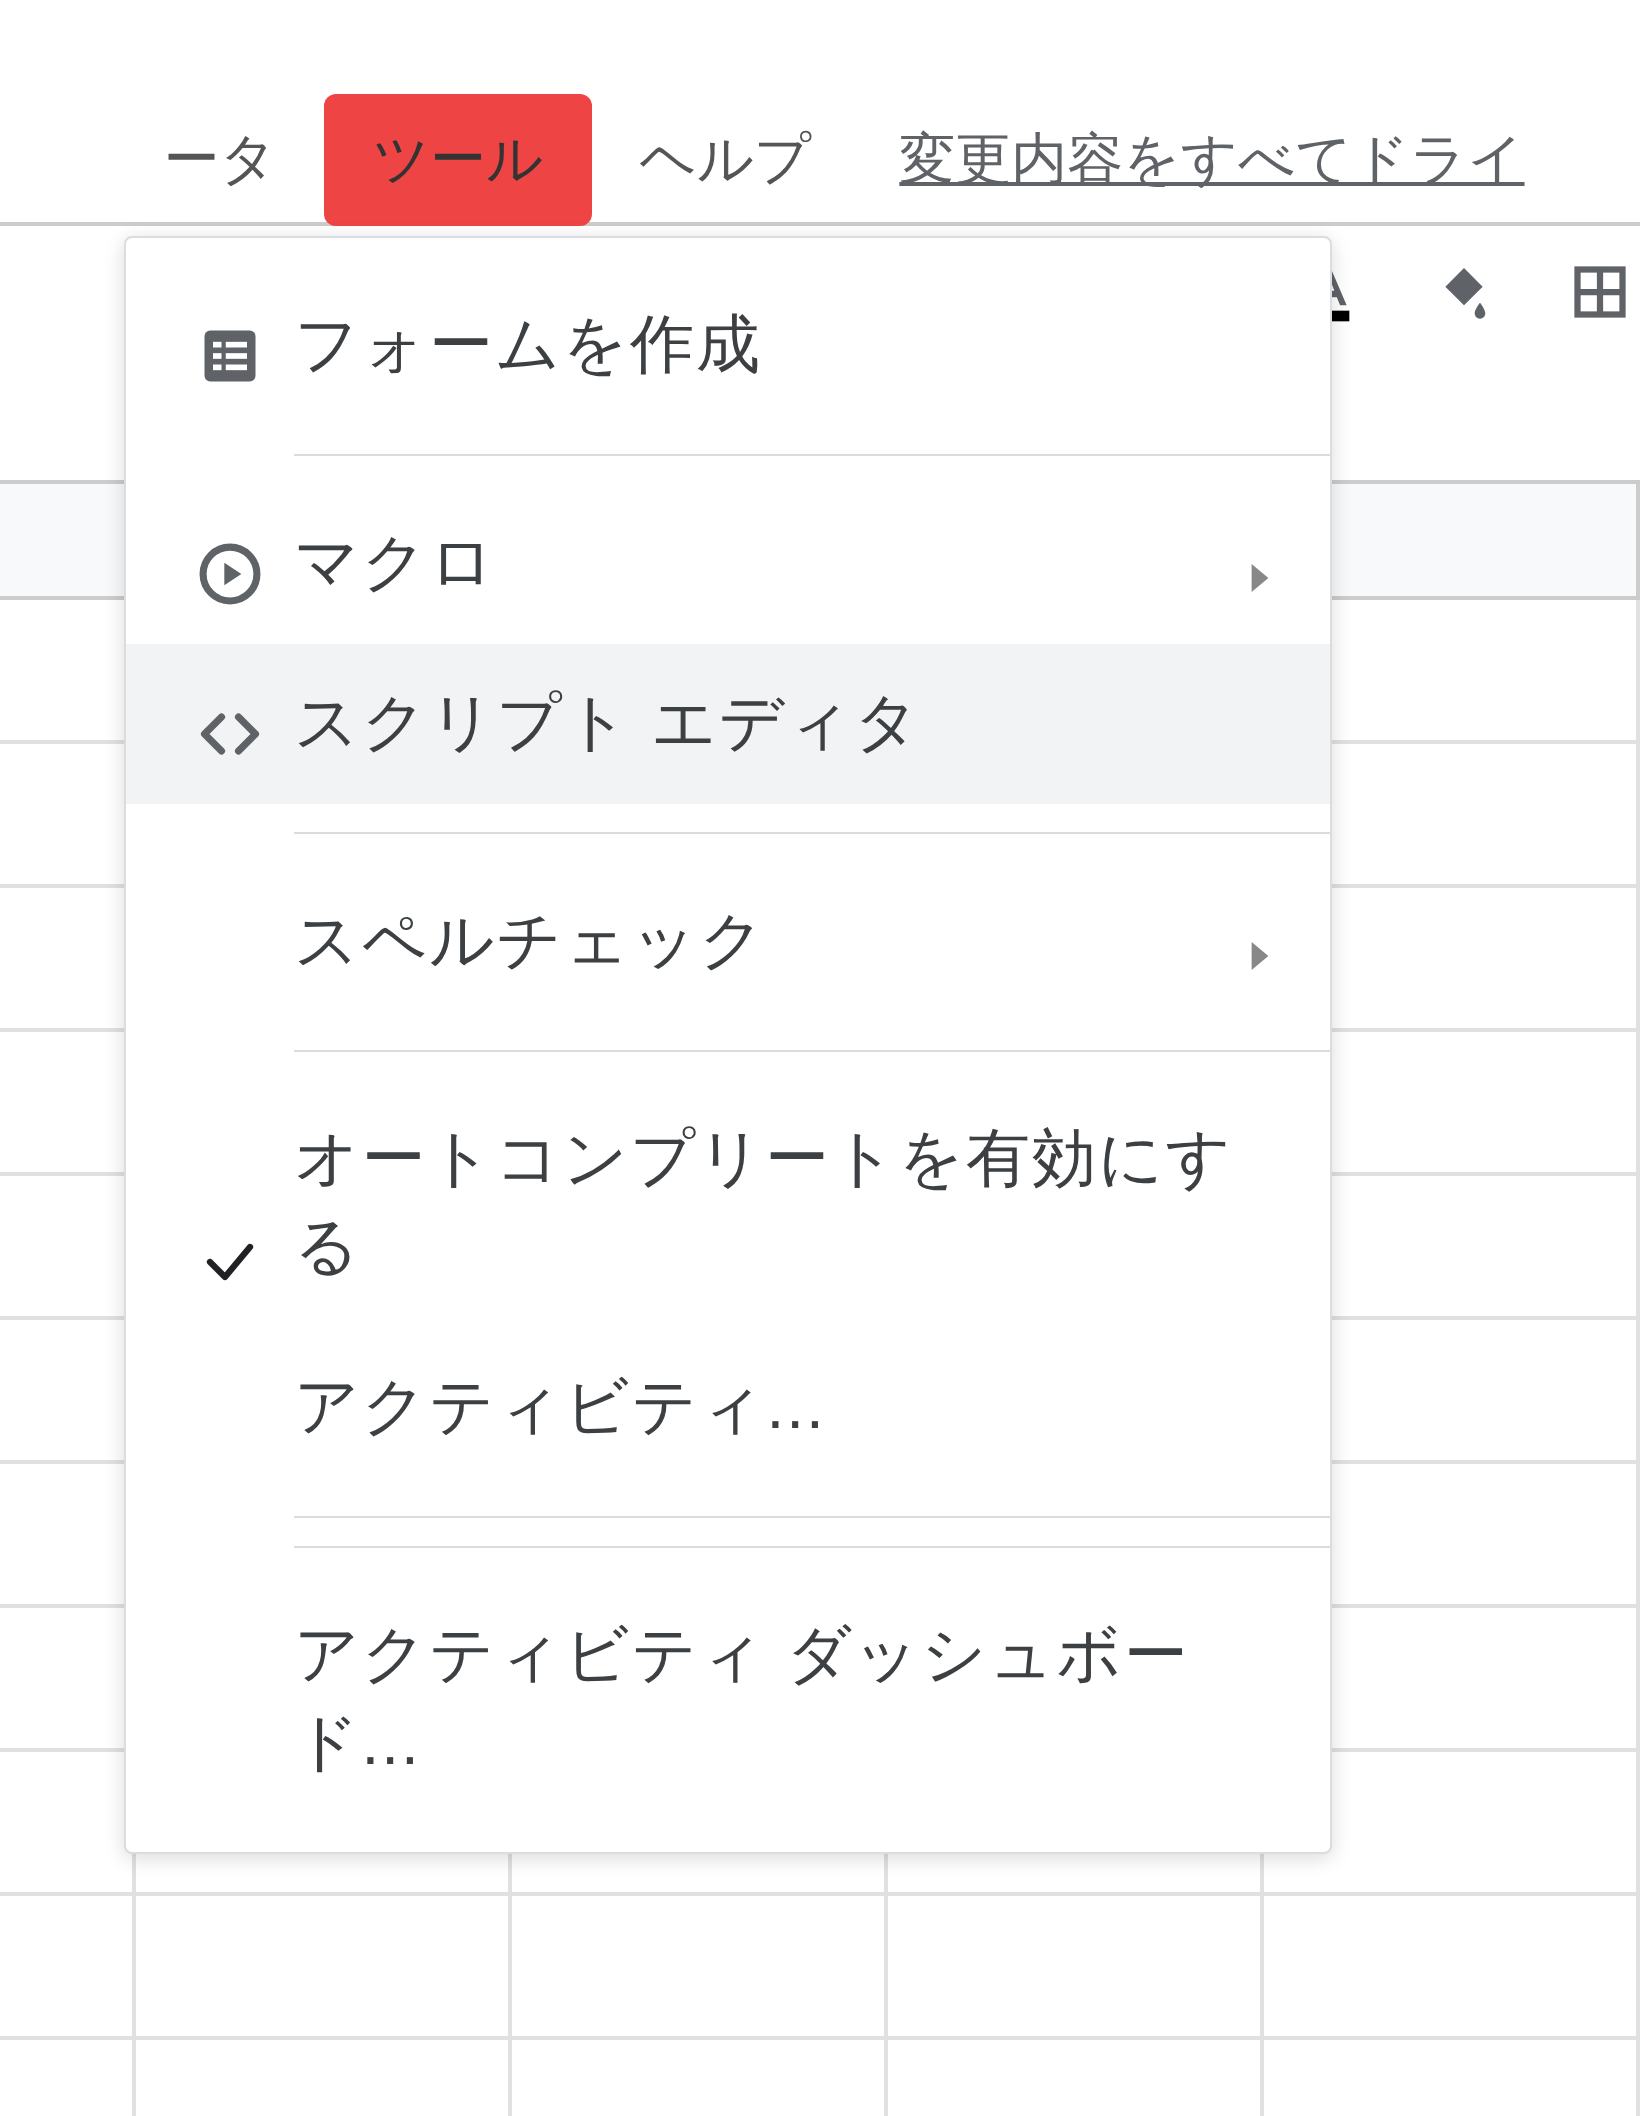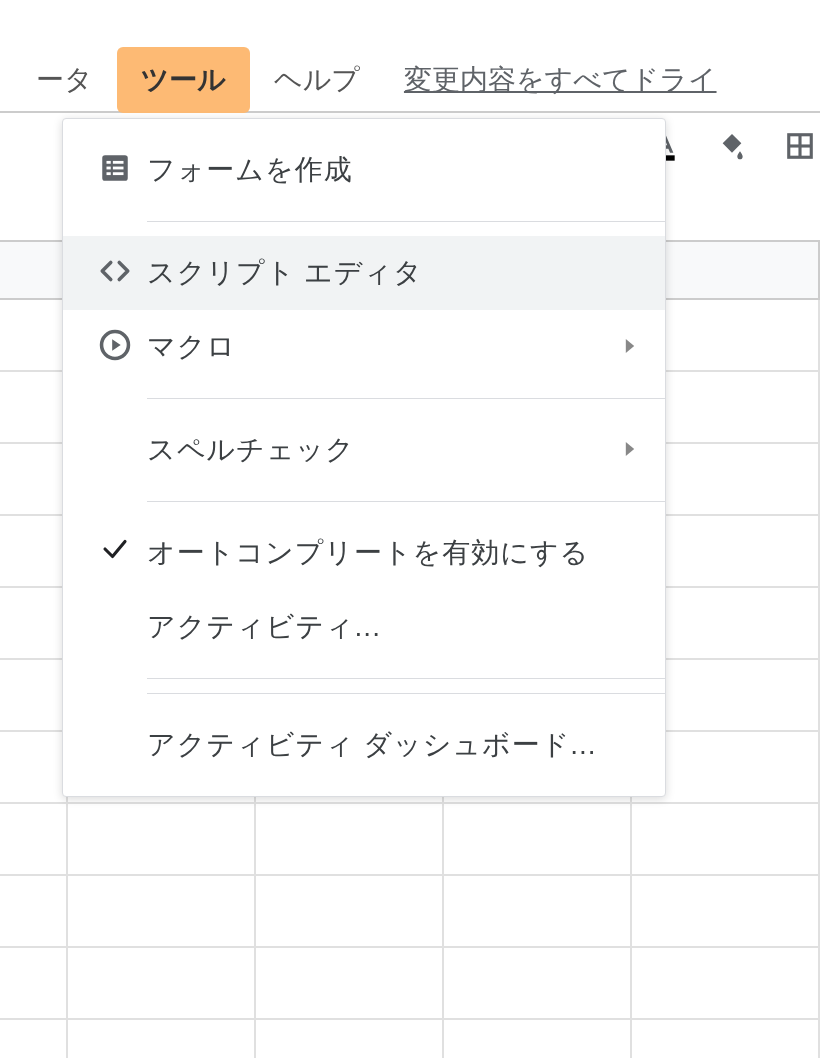--- a/index.html
+++ b/index.html
@@ -8,38 +8,38 @@
       background: #fff;
       width: 820px;
       height: 1058px;
       overflow: hidden;
       position: relative;
     }
     .menubar {
       display: flex;
       align-items: center;
       height: 65px;
-      padding-left: 12px;
+      padding-left: 0;
       border-bottom: 2px solid #ccc;
       font-size: 28px;
       color: #555;
       position: relative;
       top: 48px;
       margin-bottom: 48px;
+      justify-content: center;
     }
     .menubar-item {
       padding: 14px 24px;
       cursor: pointer;
       white-space: nowrap;
     }
     .menubar-item.active {
-      background: #fdba74;
+      background: #ef4444;
       border-radius: 6px;
       color: #333;
-      font-weight: bold;
     }
     .menubar-status {
       margin-left: 20px;
       color: #5f6368;
       text-decoration: underline;
       font-size: 28px;
       white-space: nowrap;
     }
     .toolbar-right {
       position: absolute;
@@ -64,23 +64,23 @@
       width: 604px;
       background: #fff;
       border: 1px solid #dadce0;
       border-radius: 4px;
       box-shadow: 0 2px 10px rgba(0,0,0,0.15);
       padding: 14px 0;
       z-index: 10;
     }
     .menu-item {
       display: flex;
-      align-items: flex-start;
+      align-items: flex-end;
       padding: 18px 28px 18px 28px;
-      font-size: 28px;
+      font-size: 32px;
       color: #3c4043;
       cursor: pointer;
       position: relative;
       min-height: 64px;
     }
     .menu-item.hover {
       background: #f1f3f4;
     }
     .menu-icon {
       width: 48px;
@@ -264,42 +264,42 @@
         <rect x="10.5" y="11" width="7.5" height="2" fill="#fff"></rect>
         <rect x="6" y="15" width="3" height="2" fill="#fff"></rect>
         <rect x="10.5" y="15" width="7.5" height="2" fill="#fff"></rect>
       </svg>
     </span>
     <span class="menu-label">フォームを作成</span>
   </div>
 
   <div class="menu-separator"></div>
 
+  <div class="menu-item">
+    <span class="menu-icon">
+      <svg width="34" height="34" viewBox="0 0 24 24">
+        <circle cx="12" cy="12" r="9.5" fill="none" stroke="#5f6368" stroke-width="2.5"></circle>
+        <path d="M10 8 L16 12 L10 16 Z" fill="#5f6368"></path>
+      </svg>
+    </span>
+    <span class="menu-label">マクロ</span>
+    <span class="menu-arrow">
+      <svg width="14" height="14" viewBox="0 0 10 10">
+          <path d="M2 0 L8 5 L2 10 Z" fill="#888"></path>
+        </svg>
+    </span>
+  </div>
+
   <div class="menu-item hover">
     <span class="menu-icon">
       <svg width="34" height="34" viewBox="0 0 24 24">
         <path d="M9 6 L3 12 L9 18 M15 6 L21 12 L15 18" stroke="#5f6368" stroke-width="2.5" fill="none" stroke-linecap="round" stroke-linejoin="round"></path>
       </svg>
     </span>
     <span class="menu-label">スクリプト エディタ</span>
-  </div>
-
-  <div class="menu-item">
-    <span class="menu-icon">
-      <svg width="34" height="34" viewBox="0 0 24 24">
-        <circle cx="12" cy="12" r="9.5" fill="none" stroke="#5f6368" stroke-width="2.5"></circle>
-        <path d="M10 8 L16 12 L10 16 Z" fill="#5f6368"></path>
-      </svg>
-    </span>
-    <span class="menu-label">マクロ</span>
-    <span class="menu-arrow">
-      <svg width="14" height="14" viewBox="0 0 10 10">
-          <path d="M2 0 L8 5 L2 10 Z" fill="#888"></path>
-        </svg>
-    </span>
   </div>
 
   <div class="menu-separator"></div>
 
   <div class="menu-item">
     <span class="menu-icon"></span>
     <span class="menu-label">スペルチェック</span>
     <span class="menu-arrow">
       <svg width="14" height="14" viewBox="0 0 10 10">
           <path d="M2 0 L8 5 L2 10 Z" fill="#888"></path>

